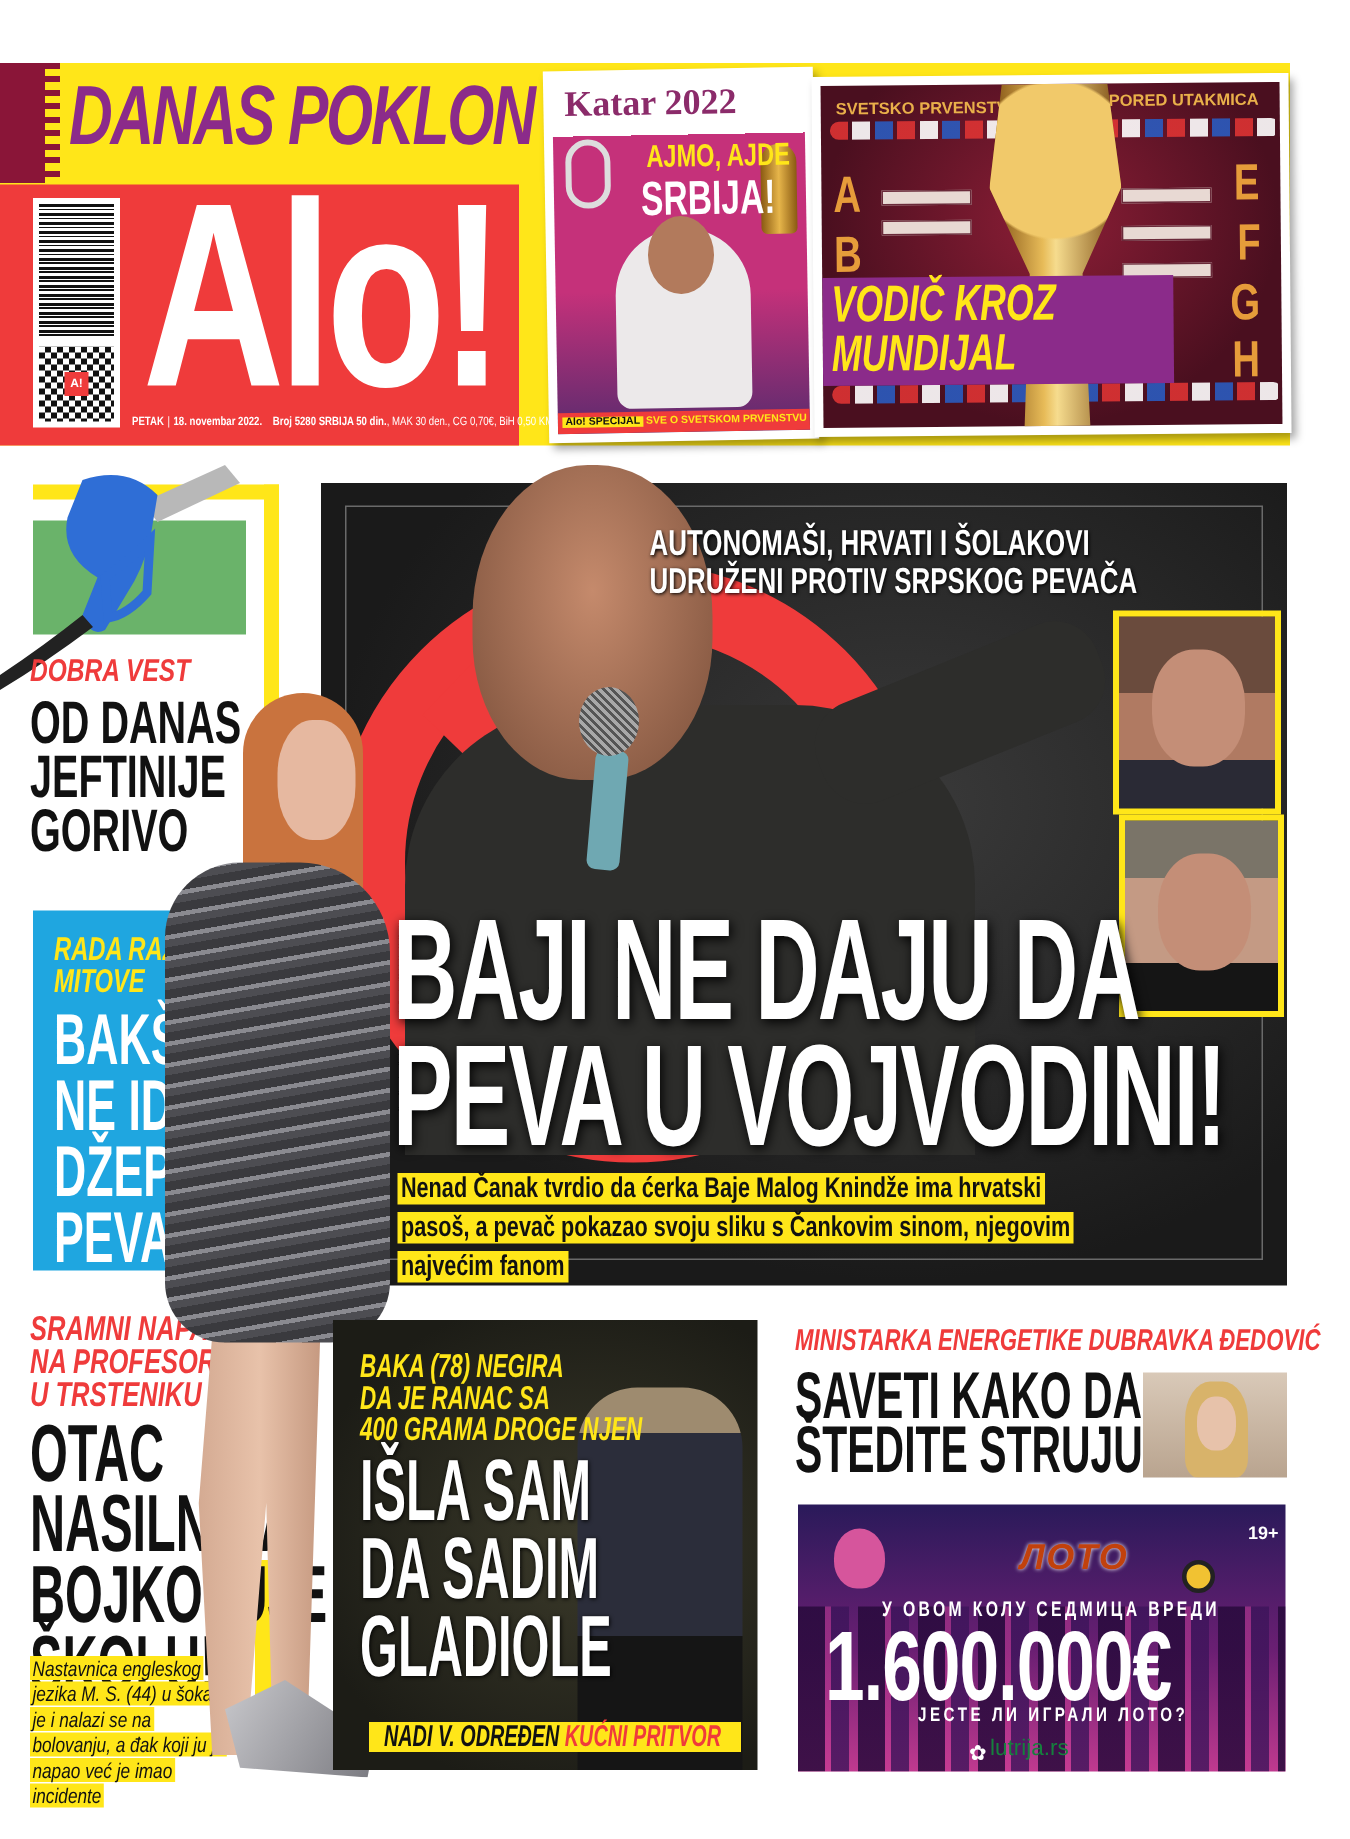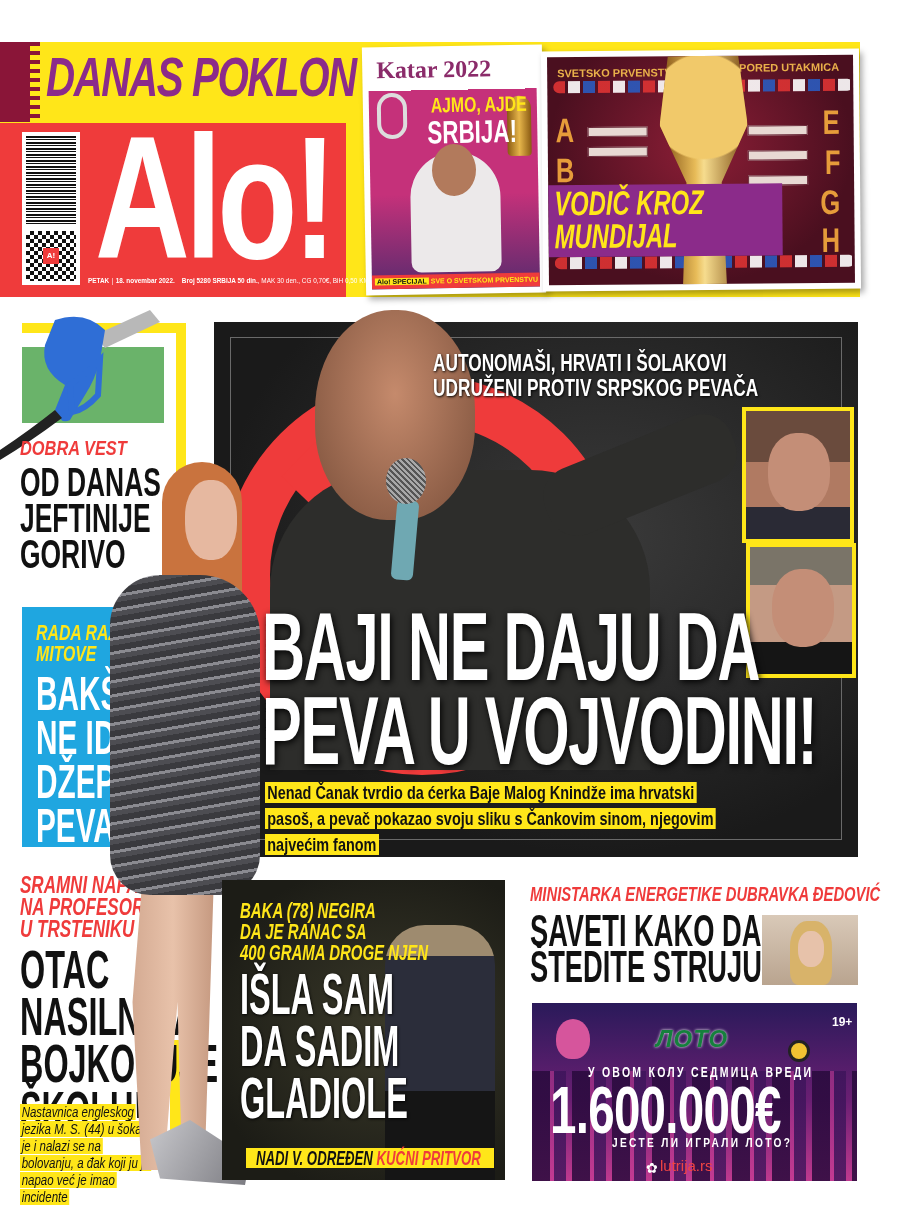--- a/index.html
+++ b/index.html
@@ -114,27 +114,27 @@
   #energy-title { left: 530px; top: 913px; font-size: 44px; color: #111; font-weight: 700; line-height: 36px; transform: scaleX(0.62); transform-origin: left top; white-space: nowrap; }
   #energy-photo { left: 762px; top: 915px; width: 96px; height: 70px; background: linear-gradient(180deg, #d9c9b8, #b9a48f); overflow: hidden; }
   #energy-photo .hair { position: absolute; left: 28px; top: 6px; width: 42px; height: 64px; border-radius: 40% 40% 20% 20%; background: #d8b36a; }
   #energy-photo .f { position: absolute; left: 36px; top: 16px; width: 26px; height: 36px; border-radius: 45%; background: #e7c2aa; }
 
   
   #loto-ad { left: 532px; top: 1003px; width: 325px; height: 178px; background: linear-gradient(180deg, #2a1a5a 0%, #6b1f73 55%, #c03a8f 100%); overflow: hidden; }
   .loto-city { position: absolute; bottom: 0; left: 0; width: 100%; height: 110px;
       background: repeating-linear-gradient(90deg, rgba(40,10,60,0.85) 0 18px, rgba(200,60,150,0.5) 18px 22px, rgba(60,20,90,0.8) 22px 34px, transparent 34px 40px); }
   .loto-balloon { position: absolute; left: 24px; top: 16px; width: 34px; height: 40px; border-radius: 50% 50% 45% 45%; background: #d6559c; }
-  #loto-logo { left: 656px; top: 1025px; font-size: 24px; font-weight: 700; color: #15803d; font-style: italic; text-shadow: 0 0 3px #fff; letter-spacing: 1px; }
+  #loto-logo { left: 680px; top: 1025px; font-size: 24px; font-weight: 700; color: #c2410c; font-style: italic; text-shadow: 0 0 3px #fff; letter-spacing: 1px; }
   #loto-age { left: 832px; top: 1015px; font-size: 12px; font-weight: 700; color: #fff; }
   #loto-ball { left: 788px; top: 1040px; width: 22px; height: 22px; border-radius: 50%; background: #f1c232; border: 3px solid #222; }
   #loto-subtitle { left: 588px; top: 1064px; font-size: 14px; color: #fff; letter-spacing: 3px; font-weight: 700; white-space: nowrap; transform: scaleX(0.75); transform-origin: left top; }
   #loto-amount { left: 550px; top: 1072px; font-size: 66px; color: #fff; font-weight: 700; line-height: 76px; white-space: nowrap; transform: scaleX(0.72); transform-origin: left top; letter-spacing: -1px; }
   #loto-question { left: 612px; top: 1135px; font-size: 13px; color: #fff; letter-spacing: 3px; font-weight: 700; white-space: nowrap; transform: scaleX(0.78); transform-origin: left top; }
-  #loto-site { left: 660px; top: 1157px; font-size: 15px; color: #ef4444; white-space: nowrap; }
+  #loto-site { left: 660px; top: 1157px; font-size: 15px; color: #15803d; white-space: nowrap; }
   #loto-site-icon { left: 646px; top: 1160px; font-size: 14px; color: #fff; }
 </style>
 </head>
 <body>
 
 <div class="abs" id="masthead-yellow"></div>
 <div class="abs" id="qatar-flag"></div>
 <div class="abs" id="danas-poklon">DANAS POKLON</div>
 <div class="abs" id="masthead-red"></div>
 <div class="abs" id="barcode">

